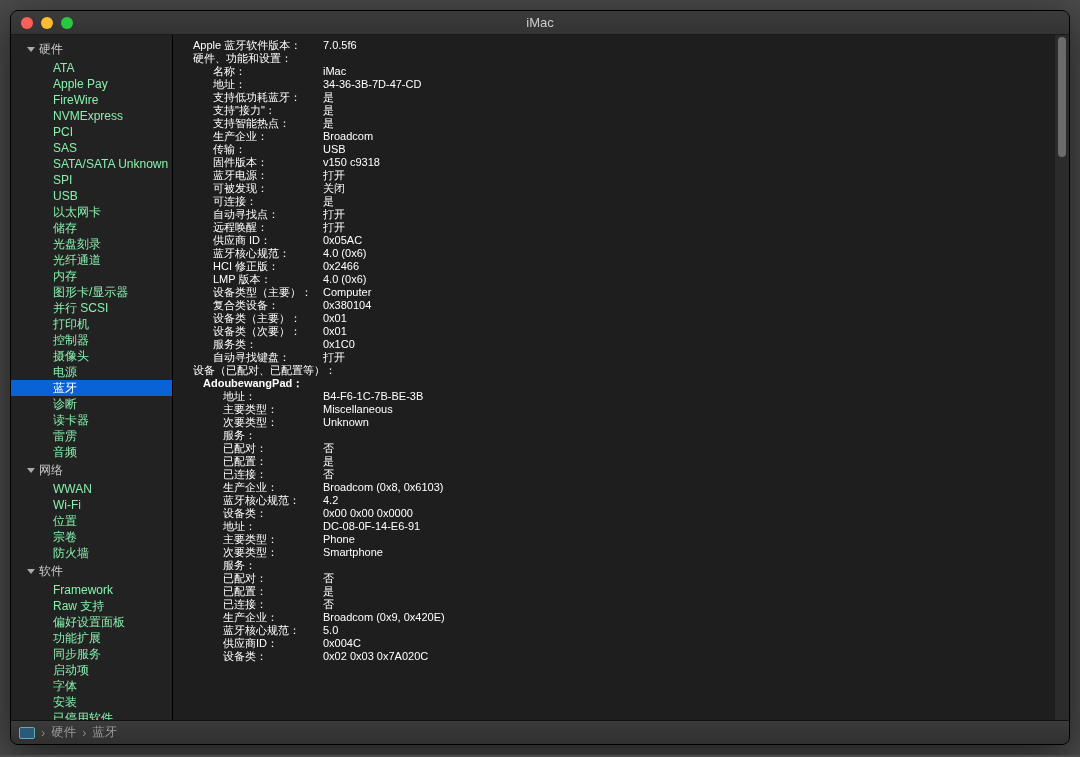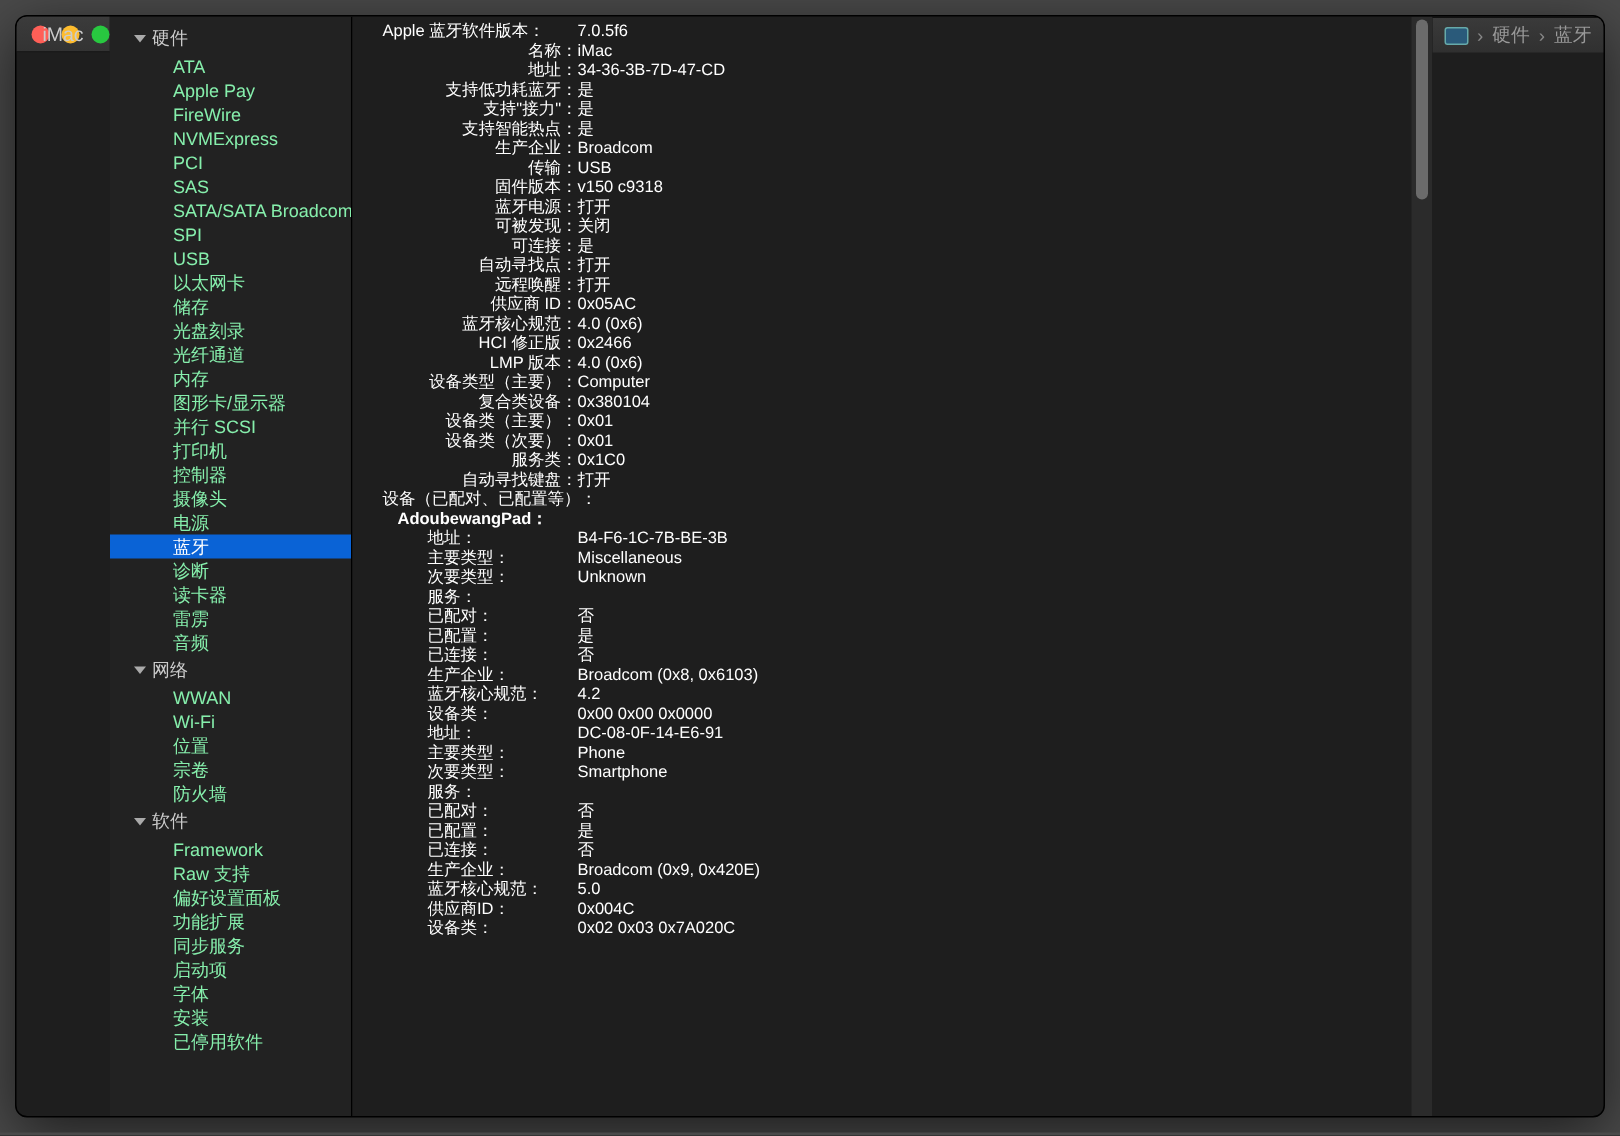--- a/index.html
+++ b/index.html
@@ -1,34 +1,34 @@
 <!DOCTYPE html>
 <html><head>
 <meta charset="utf-8">
 <style>
   * { margin:0; padding:0; box-sizing:border-box; font-family:-apple-system,BlinkMacSystemFont,"Helvetica Neue",Arial,sans-serif; }
   body { background:#4a4a4a; display:flex; justify-content:center; align-items:flex-start; padding:10px; }
-  .window { width:1060px; height:735px; background:#1e1e1e; border-radius:8px; overflow:hidden; box-shadow:0 10px 40px rgba(0,0,0,.6); display:flex; flex-direction:row; position:relative; border:1px solid #000;}
+  .window { width:1060px; height:735px; background:#1e1e1e; border-radius:8px; overflow:hidden; box-shadow:0 10px 40px rgba(0,0,0,.6); display:flex; flex-direction:column; position:relative; border:1px solid #000;}
   .titlebar { height:24px; background:linear-gradient(#3b3b3b,#333); display:flex; align-items:center; position:relative; border-bottom:1px solid #1a1a1a;}
   .traffic { display:flex; gap:8px; padding-left:10px; }
   .dot { width:12px; height:12px; border-radius:50%; }
   .red { background:#ff5f57; } .yellow{background:#febc2e;} .green{background:#28c840;}
   .title { position:absolute; left:0; right:0; text-align:center; color:#ccc; font-size:13px; pointer-events:none;}
   .body { flex:1; display:flex; overflow:hidden; }
   .sidebar { width:162px; background:#222; color:#ddd; font-size:12px; overflow-y:auto; padding-top:4px; border-right:1px solid #000;}
   .section-header { padding:2px 6px 2px 16px; color:#ccc; cursor:default; display:flex; align-items:center; gap:2px;}
   .section-header .arrow { display:inline-block; width:0;height:0;border-left:4px solid transparent;border-right:4px solid transparent;border-top:5px solid #aaa; margin-right:2px;}
   .sidebar-item { padding:1px 6px 1px 42px; color:#86efac; cursor:default; white-space:nowrap; line-height:14px;}
   .sidebar-item.selected { background:#0a63d6; color:#fff; }
   .content { flex:1; position:relative; background:#1e1e1e; overflow:hidden; }
   .content-inner { position:absolute; left:0; top:0; right:14px; bottom:0; overflow:auto; padding:4px 0 4px 20px; color:#fff; font-size:11px; line-height:13px;}
   .row { display:flex; white-space:nowrap;}
   .label { width:130px; flex-shrink:0; }
   .lbl-i1 { padding-left:10px; width:130px;font-weight:bold; }
-  .lbl-i2 { padding-left:20px; width:130px;text-align:right; }
+  .lbl-i2 { padding-left:20px; width:130px; }
   .lbl-i3 { padding-left:30px; width:130px; }
   .value {}
   .scrollbar { position:absolute; right:0; top:0; bottom:0; width:14px; background:#2b2b2b; }
   .thumb { position:absolute; left:3px; right:3px; top:2px; height:120px; background:#6b6b6b; border-radius:4px; }
   .footer { height:24px; background:linear-gradient(#3a3a3a,#303030); border-top:1px solid #111; display:flex; align-items:center; padding:0 8px; gap:6px; color:#999; font-size:12.5px;}
   .footer .monitor { width:16px;height:12px;border:1px solid #6aa;border-radius:2px;display:inline-block;position:relative;background:#2a5a7a;}
   .footer .chev { color:#888; }
 </style>
 </head>
 <body>
@@ -48,21 +48,21 @@
         <div class="section-header">
           <span class="arrow"></span>
           <span>硬件</span>
         </div>
         <div class="sidebar-item">ATA</div>
         <div class="sidebar-item">Apple Pay</div>
         <div class="sidebar-item">FireWire</div>
         <div class="sidebar-item">NVMExpress</div>
         <div class="sidebar-item">PCI</div>
         <div class="sidebar-item">SAS</div>
-        <div class="sidebar-item">SATA/SATA Broadcom</div>
+        <div class="sidebar-item">SATA/SATA Unknown</div>
         <div class="sidebar-item">SPI</div>
         <div class="sidebar-item">USB</div>
         <div class="sidebar-item">以太网卡</div>
         <div class="sidebar-item">储存</div>
         <div class="sidebar-item">光盘刻录</div>
         <div class="sidebar-item">光纤通道</div>
         <div class="sidebar-item">内存</div>
         <div class="sidebar-item">图形卡/显示器</div>
         <div class="sidebar-item">并行 SCSI</div>
         <div class="sidebar-item">打印机</div>
@@ -98,20 +98,23 @@
         <div class="sidebar-item">已停用软件</div>
       </div>
 
     <div class="content">
       <div class="content-inner" id="content">
           <div class="row">
             <div class="label">Apple 蓝牙软件版本：</div>
             <div class="value">7.0.5f6</div>
           </div>
           <div class="row">
+            <div class="label" style="width: auto;">硬件、功能和设置：</div>
+          </div>
+          <div class="row">
             <div class="label lbl-i2">名称：</div>
             <div class="value">iMac</div>
           </div>
           <div class="row">
             <div class="label lbl-i2">地址：</div>
             <div class="value">34-36-3B-7D-47-CD</div>
           </div>
           <div class="row">
             <div class="label lbl-i2">支持低功耗蓝牙：</div>
             <div class="value">是</div>

